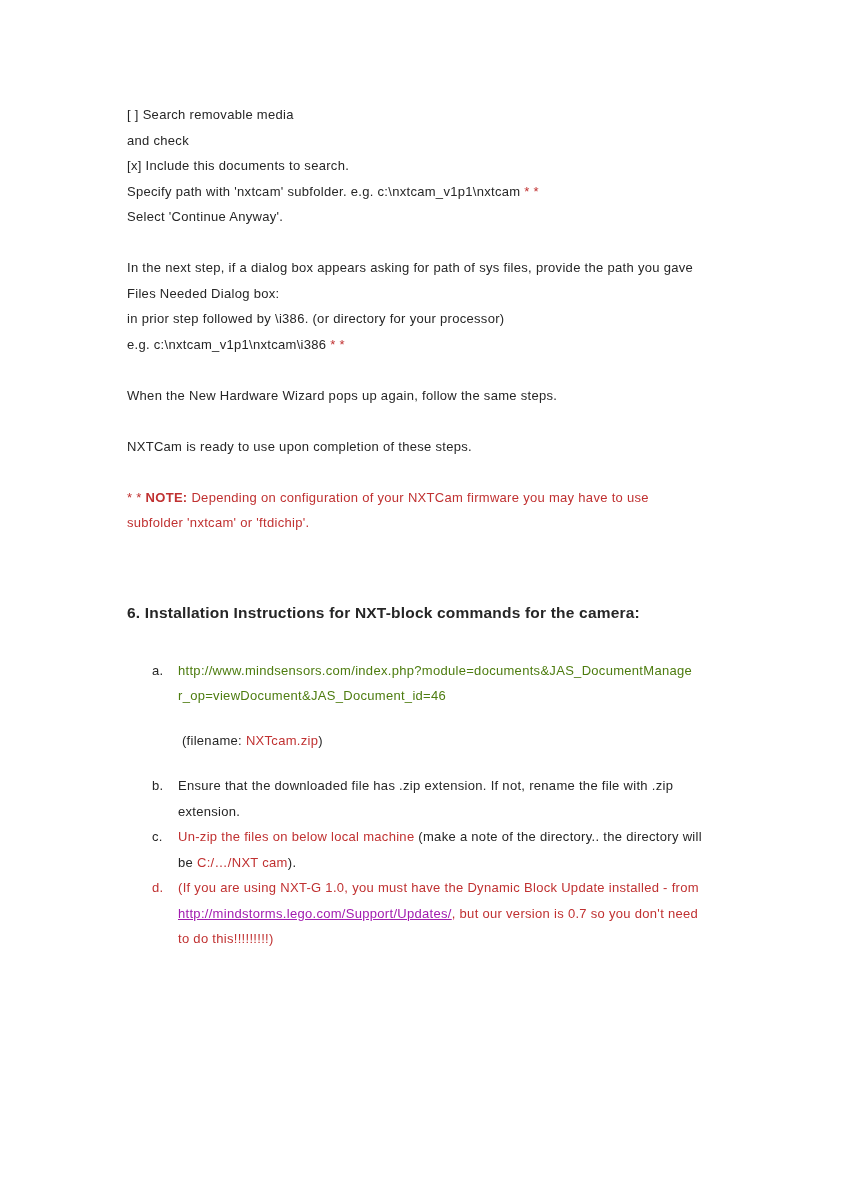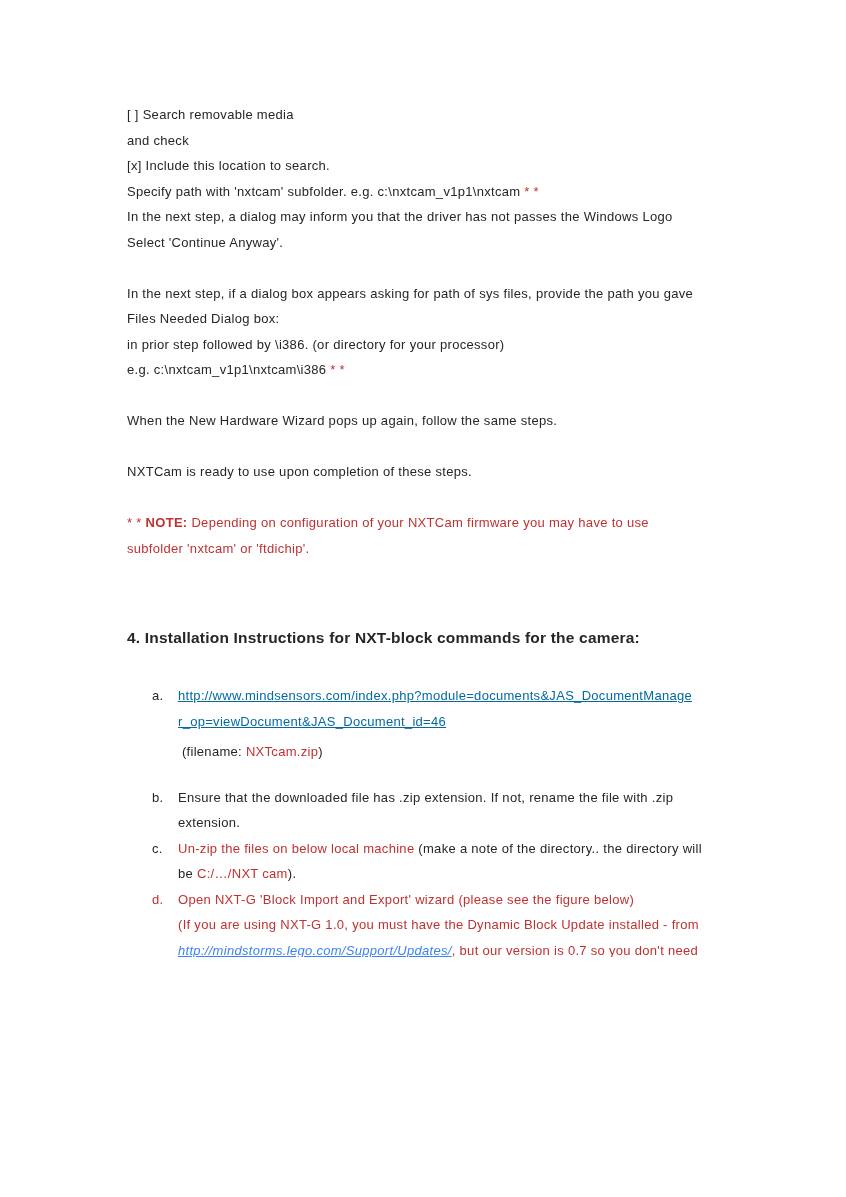--- a/index.html
+++ b/index.html
@@ -20,62 +20,59 @@
   }
   .line {
     line-height: 25.5px;
     white-space: pre;
   }
   .block { margin-bottom: 25.5px; }
   .note-block { margin-bottom: 8px; }
   .red { color: #c03131; }
   .bold { font-weight: bold; }
   .link-blue {
-    color: #0369a1;
-    text-decoration: underline;
+    color: #4d7c0f;
     cursor: pointer;
   }
   .link-red {
-    color: #3b82f6;
+    color: #a21caf;
     text-decoration: underline;
     cursor: pointer;
-    font-style: italic;
   }
   .section-heading {
     font-size: 15.5px;
     font-weight: bold;
     letter-spacing: 0.2px;
     line-height: 26px;
     margin-top: 64px;
     margin-bottom: 32px;
     white-space: pre;
   }
   .steps-list { padding-left: 25px; }
   .step-item { display: flex; }
   .step-marker {
     width: 26px;
     flex-shrink: 0;
     line-height: 25.5px;
   }
   .step-body { flex: 1; }
   .item-a { margin-bottom: 20px; }
-  .filename-line { margin-top: 5px; }
+  .filename-line { margin-top: 19px; }
 </style>
 </head>
 <body>
 
 <div class="page">
   <div class="content">
 
     <div class="block">
       <div class="line">[ ] Search removable media</div>
       <div class="line">and check</div>
-      <div class="line">[x] Include this location to search.</div>
+      <div class="line">[x] Include this documents to search.</div>
       <div class="line"><span>Specify path with 'nxtcam' subfolder. e.g. c:\nxtcam_v1p1\nxtcam </span><span class="red">* *</span></div>
-      <div class="line">In the next step, a dialog may inform you that the driver has not passes the Windows Logo</div>
       <div class="line">Select 'Continue Anyway'.</div>
     </div>
 
     <div class="block">
       <div class="line">In the next step, if a dialog box appears asking for path of sys files, provide the path you gave</div>
       <div class="line">Files Needed Dialog box:</div>
       <div class="line">in prior step followed by \i386. (or directory for your processor)</div>
       <div class="line"><span>e.g. c:\nxtcam_v1p1\nxtcam\i386 </span><span class="red">* *</span></div>
     </div>
 
@@ -85,21 +82,21 @@
 
     <div class="block">
       <div class="line">NXTCam is ready to use upon completion of these steps.</div>
     </div>
 
     <div class="note-block">
       <div class="line red"><span>* * </span><span class="bold">NOTE:</span><span> Depending on configuration of your NXTCam firmware you may have to use</span></div>
       <div class="line red">subfolder 'nxtcam' or 'ftdichip'.</div>
     </div>
 
-    <div class="section-heading">4. Installation Instructions for NXT-block commands for the camera:</div>
+    <div class="section-heading">6. Installation Instructions for NXT-block commands for the camera:</div>
 
     <div class="steps-list">
 
       <div class="step-item item-a">
         <div class="step-marker">a.</div>
         <div class="step-body">
           <div class="line"><span class="link-blue">http://www.mindsensors.com/index.php?module=documents&amp;JAS_DocumentManage</span></div>
           <div class="line"><span class="link-blue">r_op=viewDocument&amp;JAS_Document_id=46</span></div>
           <div class="line filename-line"><span> (filename: </span><span class="red">NXTcam.zip</span><span>)</span></div>
         </div>
@@ -117,21 +114,20 @@
         <div class="step-marker">c.</div>
         <div class="step-body">
           <div class="line"><span class="red">Un-zip the files on below local machine</span><span> (make a note of the directory.. the directory will</span></div>
           <div class="line"><span>be </span><span class="red">C:/…/NXT cam</span><span>).</span></div>
         </div>
       </div>
 
       <div class="step-item">
         <div class="step-marker red">d.</div>
         <div class="step-body">
-          <div class="line red">Open NXT-G 'Block Import and Export' wizard (please see the figure below)</div>
           <div class="line red">(If you are using NXT-G 1.0, you must have the Dynamic Block Update installed - from</div>
           <div class="line red"><span class="link-red">http://mindstorms.lego.com/Support/Updates/</span><span>, but our version is 0.7 so you don't need</span></div>
           <div class="line red">to do this!!!!!!!!!)</div>
         </div>
       </div>
 
     </div>
   </div>
 </div>
 

